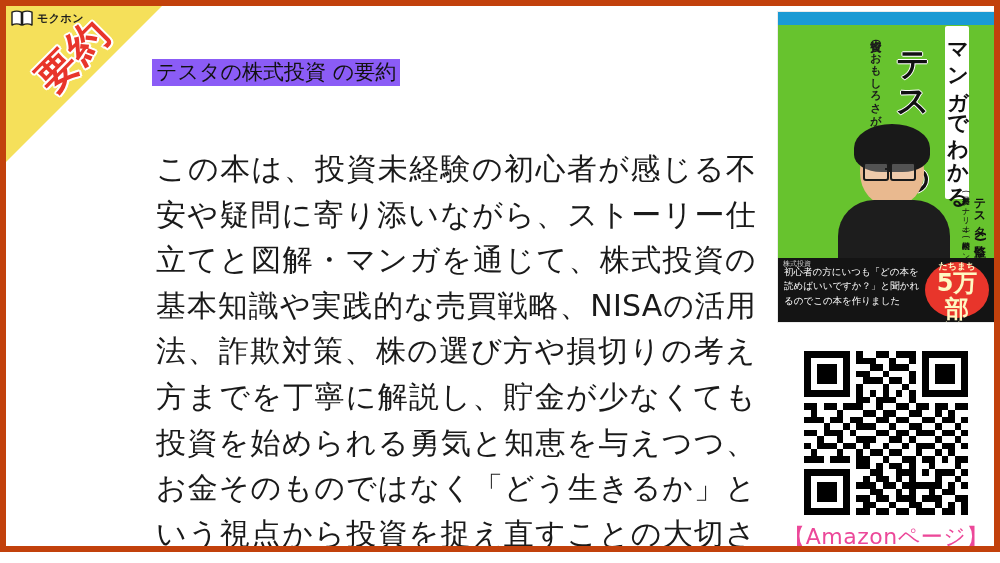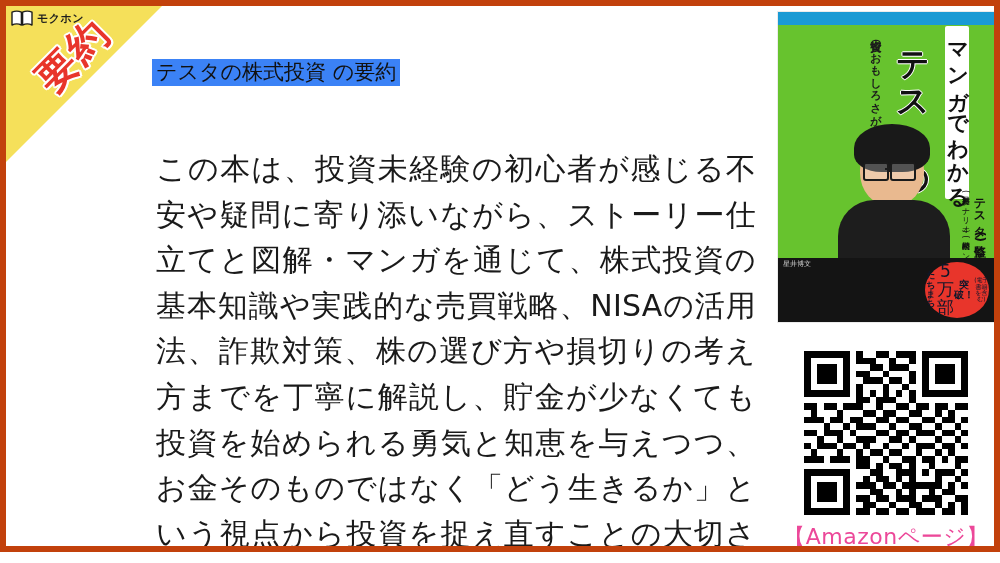--- a/index.html
+++ b/index.html
@@ -79,21 +79,21 @@
 
   
   .doc-title {
     position: absolute;
     left: 146px;
     top: 54px;
     max-width: 430px;
     font-size: 21px;
     line-height: 1.42;
     color: #111111;
-    background: #3b82f6;
+    background: #8b5cf6;
     padding: 1px 4px 2px 4px;
     box-decoration-break: clone;
     -webkit-box-decoration-break: clone;
     display: inline;
     font-weight: 400;
   }
   .doc-title-wrap {
     position: absolute;
     left: 0;
     top: 0;
@@ -261,30 +261,30 @@
     color: #cfcfcf;
   }
   .bc-badge {
     position: absolute;
     right: 5px;
     bottom: 4px;
     width: 64px;
     height: 56px;
     background: #e8352b;
     border-radius: 50%;
-    color: #0f172a;
+    color: #fef9c3;
     text-align: center;
     display: flex;
-    flex-direction: row;
+    flex-direction: column;
     justify-content: flex-start;
     align-items: center;
     line-height: 1.05;
   }
   .bc-badge .l1 { font-size: 9px; font-weight: 700; }
-  .bc-badge .l2 { font-size: 17px; font-weight: 400; }
+  .bc-badge .l2 { font-size: 24px; font-weight: 700; }
   .bc-badge .l3 { font-size: 10px; font-weight: 700; }
   .bc-badge .l4 { font-size: 6px; }
 
   
   .qr-wrap {
     position: absolute;
     left: 798px;
     top: 345px;
     width: 164px;
     height: 164px;
@@ -355,21 +355,22 @@
       <div class="body"></div>
     </div>
 
     <div class="bc-author">
       <div>テスタ(監修)</div>
       <div class="small">星井博文(シナリオ)
 松枝尚嗣(マンガ)</div>
     </div>
 
     <div class="bc-band">
-      <div class="band-tag">星井博文</div>
+      <div class="band-tag">株式投資</div>
+      <div class="band-text">初心者の方にいつも「どの本を読めばいいですか？」と聞かれるのでこの本を作りました</div>
       <div class="bc-badge">
         <div class="l1">たちまち</div>
         <div class="l2">5万部</div>
         <div class="l3">突破！</div>
         <div class="l4">(電子書籍を含む)</div>
       </div>
     </div>
   </div>
 
   <div class="qr-wrap">

